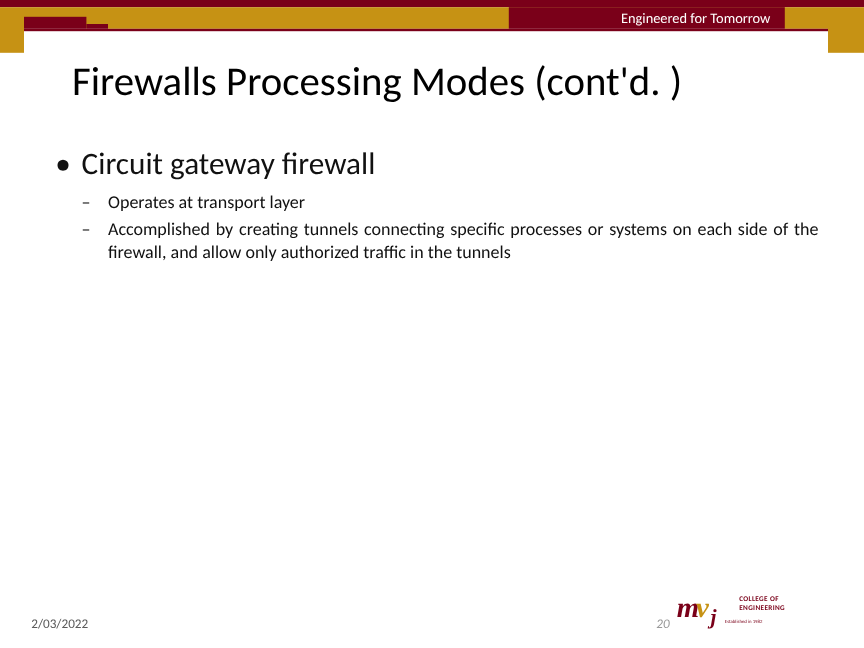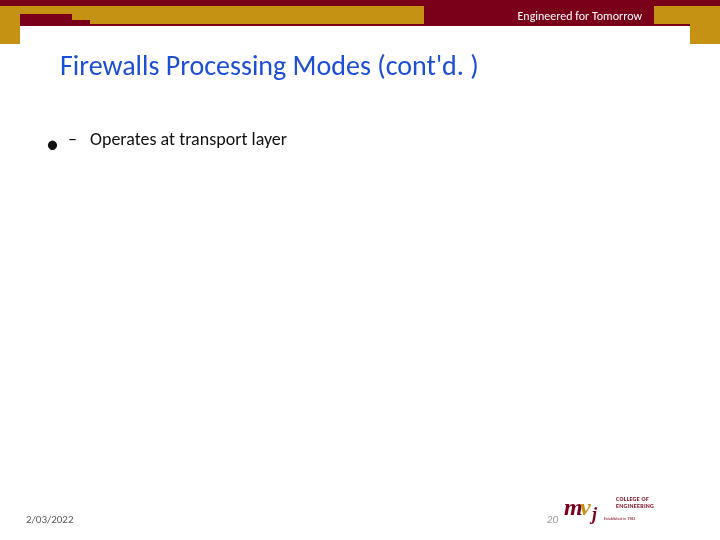--- a/index.html
+++ b/index.html
@@ -8,30 +8,30 @@
 
   
   .band-red   { position: absolute; left: 0; top: 0;  width: 720px; height: 6px;  background: #7a0019; }
   .band-gold  { position: absolute; left: 0; top: 6px; width: 720px; height: 38px; background: #c69214; }
   .band-tag   { position: absolute; right: 10px; top: 6px; width: 230px; height: 20px; background: #7a0019; color: #fff; font-size: 12px; line-height: 20px; text-align: right; padding-right: 12px; }
   .whitebox   { position: absolute; left: 20px; top: 24px; width: 670px; height: 64px; background: #fff; border-top: 2px solid #7a0019; }
   .tab        { position: absolute; left: 20px; top: 14px; width: 52px; height: 12px; background: #7a0019; }
   .tab2       { position: absolute; left: 72px; top: 20px; width: 18px; height: 6px; background: #7a0019; }
 
   
-  .title { position: absolute; left: 60px; top: 48px; font-size: 28px; color: #1d4ed8; font-weight: 400; }
+  .title { position: absolute; left: 60px; top: 48px; font-size: 34px; color: #000000; font-weight: 400; }
 
   
   .body { position: absolute; left: 46px; top: 120px; width: 636px; }
   ul.lvl1 { list-style: none; }
   ul.lvl1 > li { position: relative; padding-left: 22px; font-size: 26px; color: #111; margin-bottom: 8px; }
   ul.lvl1 > li::before { content: "•"; position: absolute; left: 0; top: 0; font-size: 26px; }
 
   ul.lvl2 { list-style: none; margin-top: 8px; }
-  ul.lvl2 > li { position: relative; padding-left: 22px; font-size: 18px; line-height: 1.25; color: #111; margin-bottom: 4px; text-align: justify; }
+  ul.lvl2 > li { position: relative; padding-left: 22px; font-size: 15px; line-height: 1.25; color: #111; margin-bottom: 4px; text-align: justify; }
   ul.lvl2 > li::before { content: "–"; position: absolute; left: 0; top: 0; }
 
   
   .footer-date { position: absolute; left: 26px; bottom: 14px; font-size: 11px; color: #5b5b5b; }
   .footer-mid  { position: absolute; left: 0; right: 0; bottom: 14px; text-align: center; font-size: 11px; color: #5b5b5b; }
   .footer-pg   { position: absolute; right: 106px; bottom: 14px; font-size: 11px; color: #9a9a9a; font-style: italic; }
 
   
   .logo { position: absolute; right: 14px; bottom: 10px; width: 86px; height: 38px; }
   .logo-mark { position: absolute; left: 0; top: 0; width: 36px; height: 36px; }
@@ -51,22 +51,24 @@
   <div class="band-tag">Engineered for Tomorrow</div>
   <div class="tab"></div>
   <div class="tab2"></div>
   <div class="whitebox"></div>
 
   <div class="title">Firewalls Processing Modes (cont'd. )</div>
 
   <div class="body">
     <ul class="lvl1">
       <li>
+        <span>Circuit gateway firewall</span>
         <ul class="lvl2">
           <li>Operates at transport layer</li>
+          <li>Accomplished by creating tunnels connecting specific processes or systems on each side of the firewall, and allow only authorized traffic in the tunnels</li>
         </ul>
       </li>
     </ul>
   </div>
 
   <div class="footer-date">2/03/2022</div>
   <div class="footer-pg">20</div>
 
   <div class="logo">
     <div class="logo-mark">

